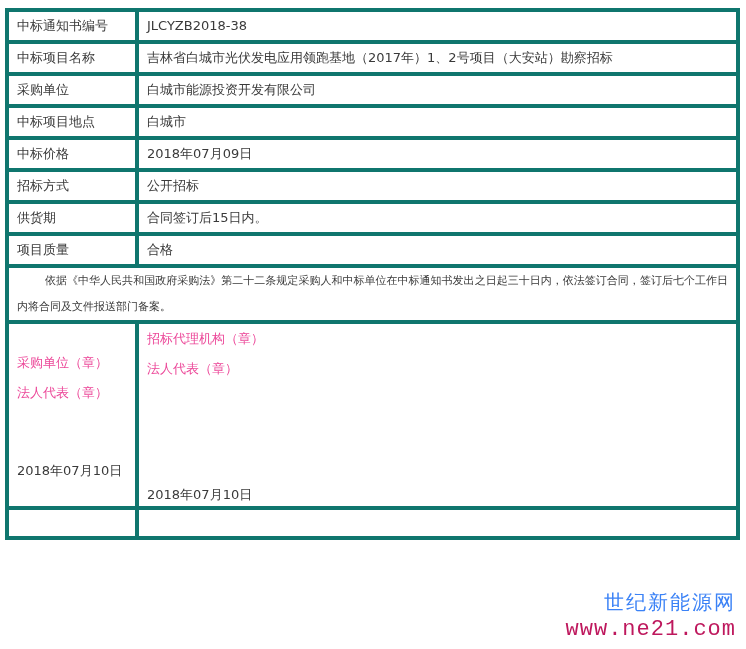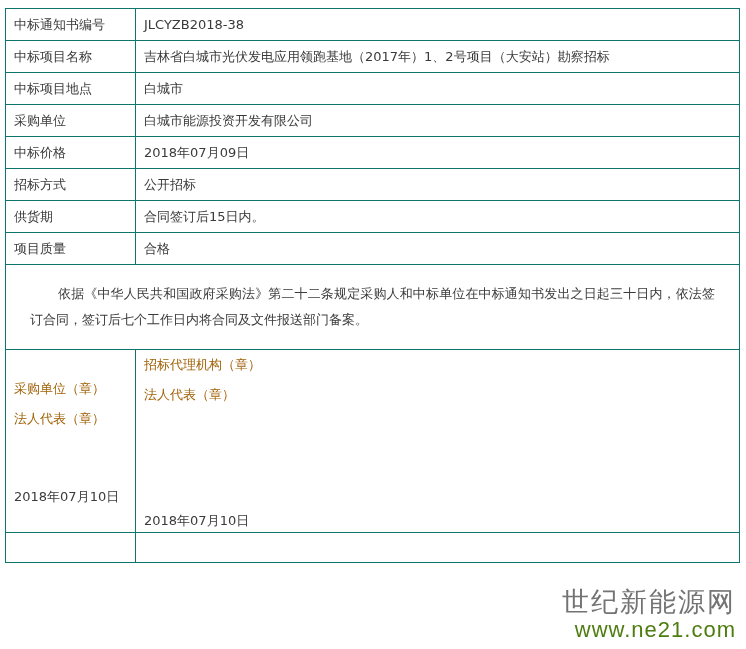--- a/index.html
+++ b/index.html
@@ -20,21 +20,21 @@
     left: 5px;
     top: 8px;
     width: 735px;
   }
   table.bid-table {
     border-collapse: collapse;
     width: 735px;
     table-layout: fixed;
   }
   table.bid-table td {
-    border: 1px solid #0f766e;
+    border: 4px solid #0f766e;
     padding: 0 8px;
     font-size: 13px;
     line-height: 18px;
     color: #3a3a3a;
     vertical-align: middle;
     height: 32px;
     box-sizing: border-box;
   }
   td.label-cell {
     width: 130px;
@@ -43,35 +43,35 @@
   td.value-cell {
     color: #3a3a3a;
   }
   td.notice-cell {
     padding: 10px 12px 12px 12px;
     line-height: 26px;
     height: auto;
     text-align: justify;
   }
   .notice-p {
-    margin: 16px;
+    margin: 0;
     text-indent: 28px;
-    font-size: 13px;
+    font-size: 11px;
     color: #3a3a3a;
     line-height: 26px;
   }
   td.sign-left, td.sign-right {
     vertical-align: top;
     padding-top: 7px;
     height: auto;
   }
   .sign-line {
     font-size: 13px;
     line-height: 30px;
-    color: #a16207;
+    color: #ec4899;
     white-space: nowrap;
   }
   .sign-spacer-left {
     height: 52px;
   }
   .sign-spacer-right {
     height: 100px;
   }
   .sign-date-left {
     font-size: 13px;
@@ -88,55 +88,55 @@
   }
   .watermark {
     position: absolute;
     right: 10px;
     bottom: 6px;
     text-align: right;
     pointer-events: none;
     user-select: none;
   }
   .wm-title {
-    font-size: 27px;
-    color: #737373;
+    font-size: 20px;
+    color: #3b82f6;
     letter-spacing: 2px;
     line-height: 30px;
     font-family: "DejaVu Sans", "Liberation Sans", sans-serif;
   }
   .wm-url {
     font-size: 22px;
-    color: #4d7c0f;
+    color: #be185d;
     line-height: 26px;
     letter-spacing: 1px;
-    font-family: Liberation Sans, sans-serif;
+    font-family: Liberation Mono, monospace;
   }
 </style>
 </head>
 <body>
 
 <div class="doc">
   <table class="bid-table">
     <tbody>
       <tr>
         <td class="label-cell">中标通知书编号</td>
         <td class="value-cell">JLCYZB2018-38</td>
       </tr>
       <tr>
         <td class="label-cell">中标项目名称</td>
         <td class="value-cell">吉林省白城市光伏发电应用领跑基地（2017年）1、2号项目（大安站）勘察招标</td>
       </tr>
       <tr>
+        <td class="label-cell">采购单位</td>
+        <td class="value-cell">白城市能源投资开发有限公司</td>
+      </tr>
+      <tr>
         <td class="label-cell">中标项目地点</td>
         <td class="value-cell">白城市</td>
-      </tr>
-      <tr>
-        <td class="label-cell">采购单位</td>
-        <td class="value-cell">白城市能源投资开发有限公司</td>
       </tr>
       <tr>
         <td class="label-cell">中标价格</td>
         <td class="value-cell">2018年07月09日</td>
       </tr>
       <tr>
         <td class="label-cell">招标方式</td>
         <td class="value-cell">公开招标</td>
       </tr>
       <tr>

